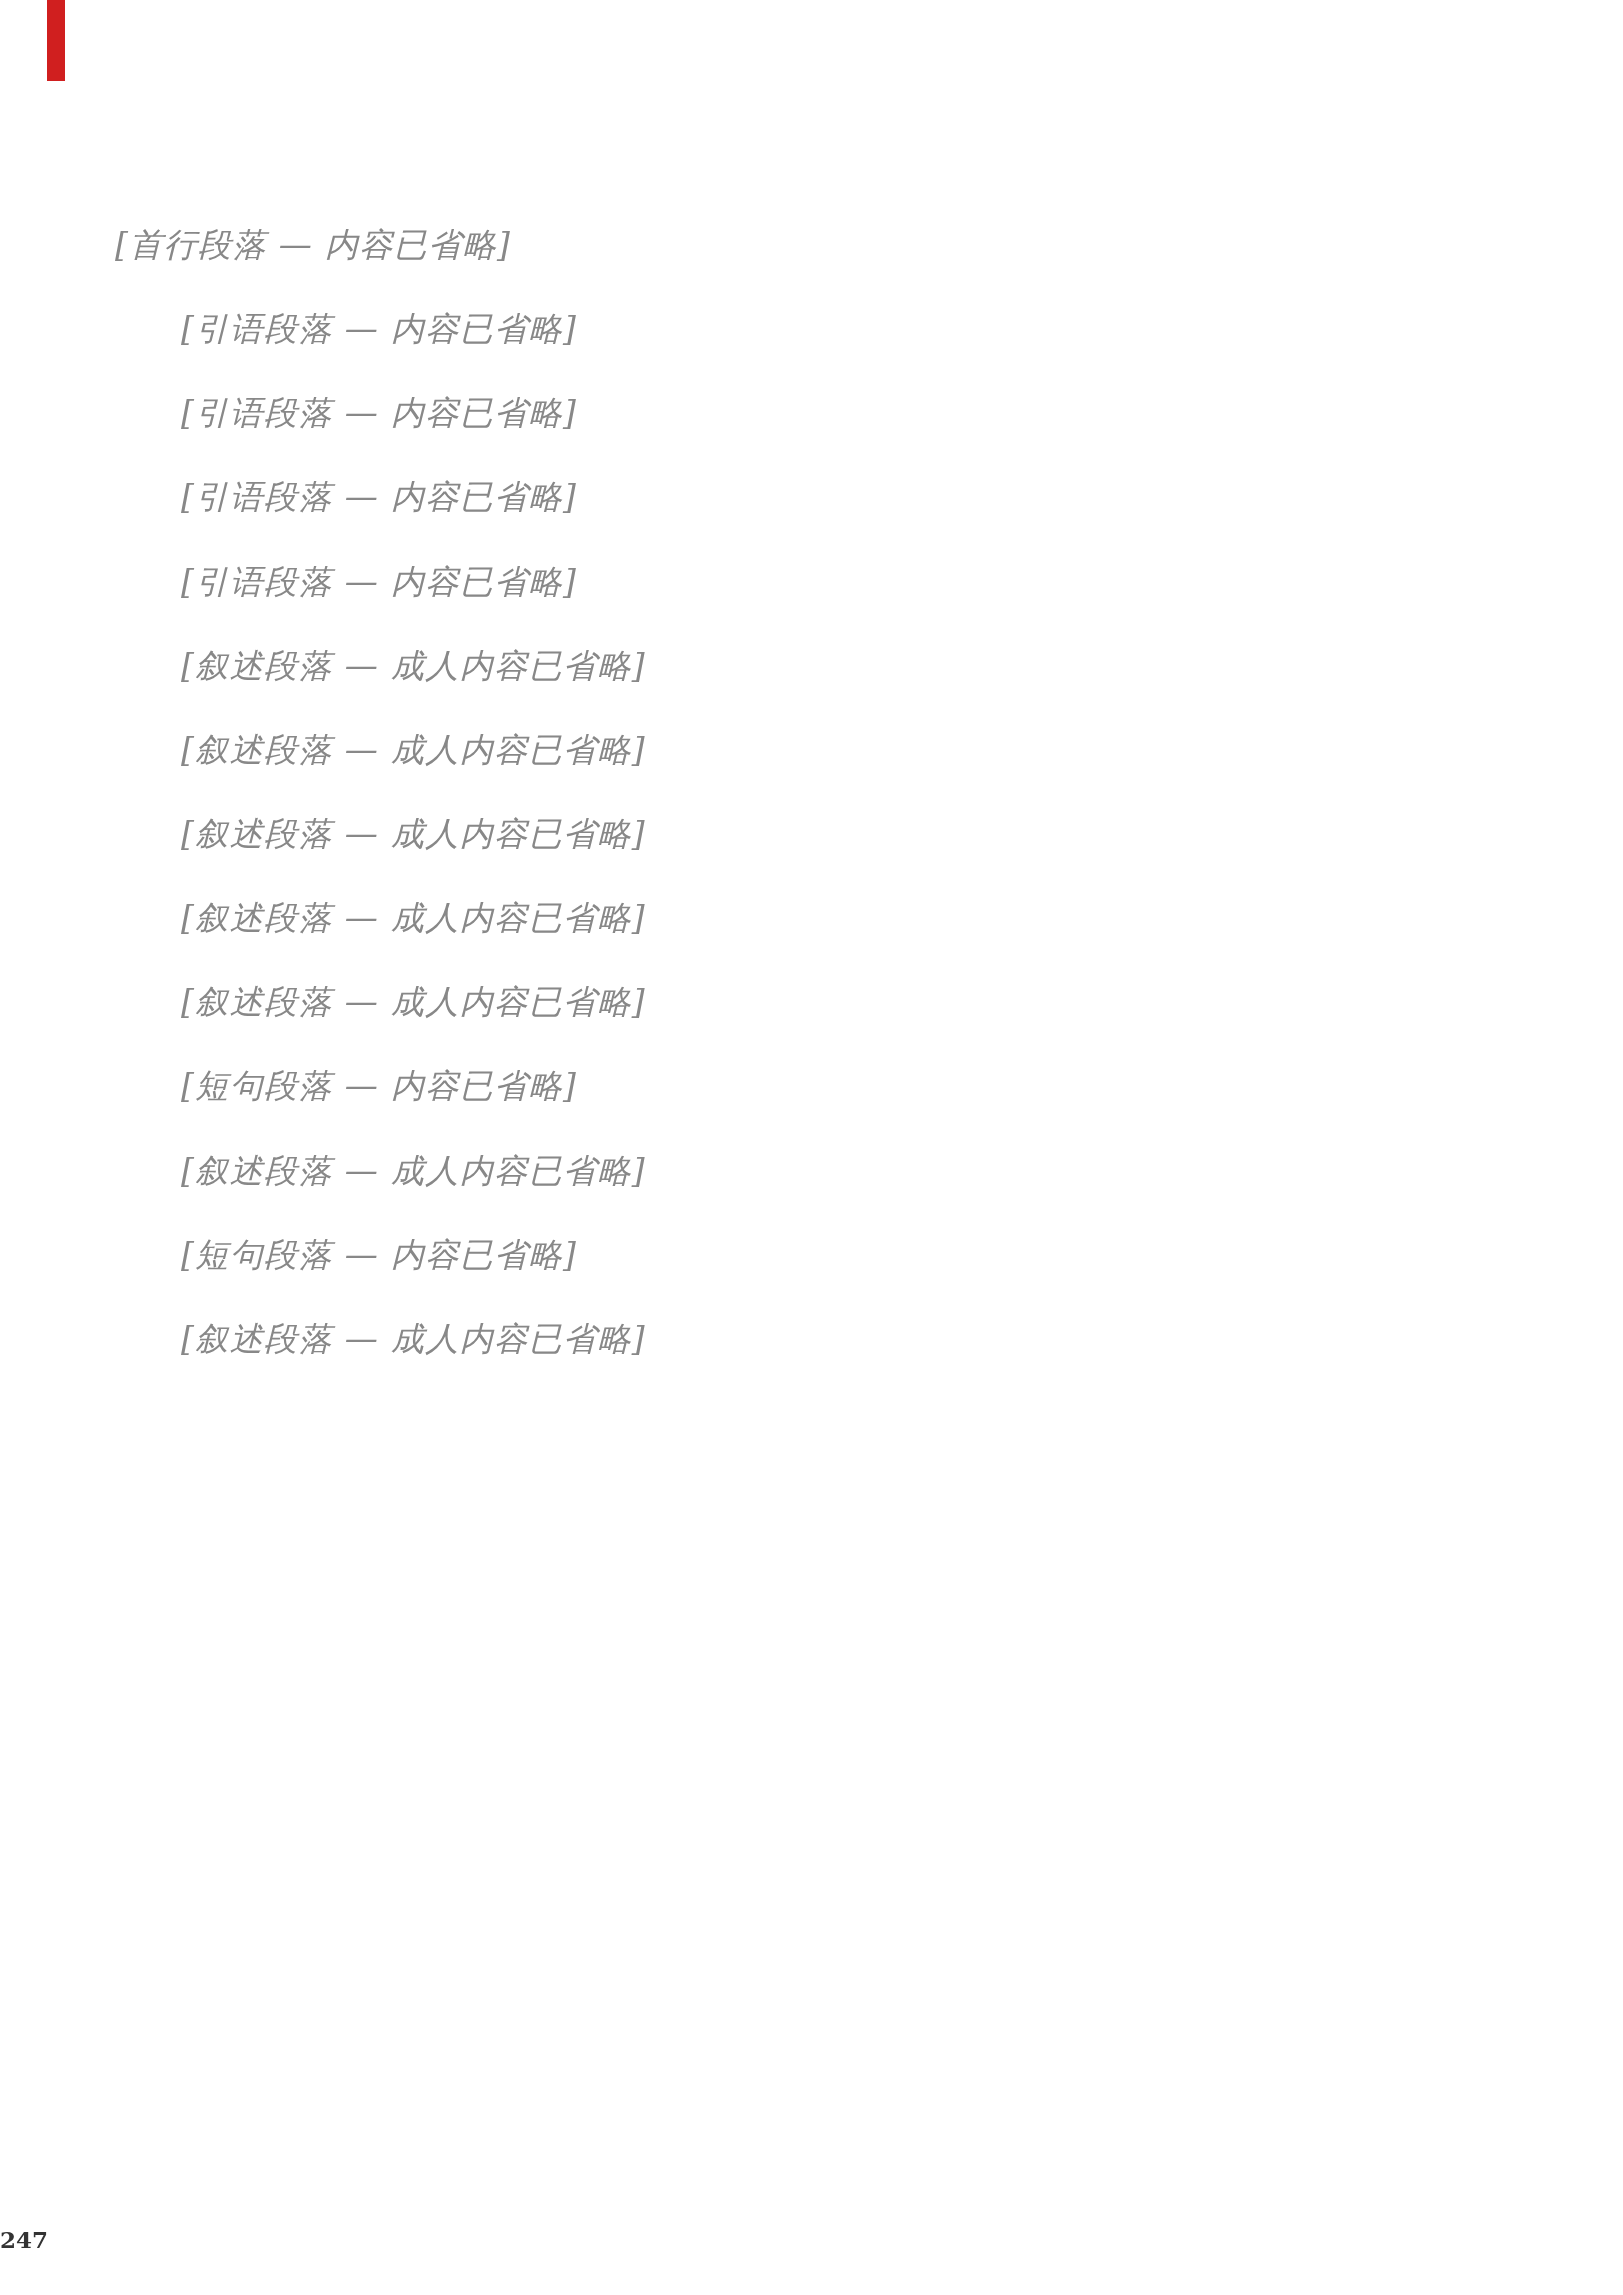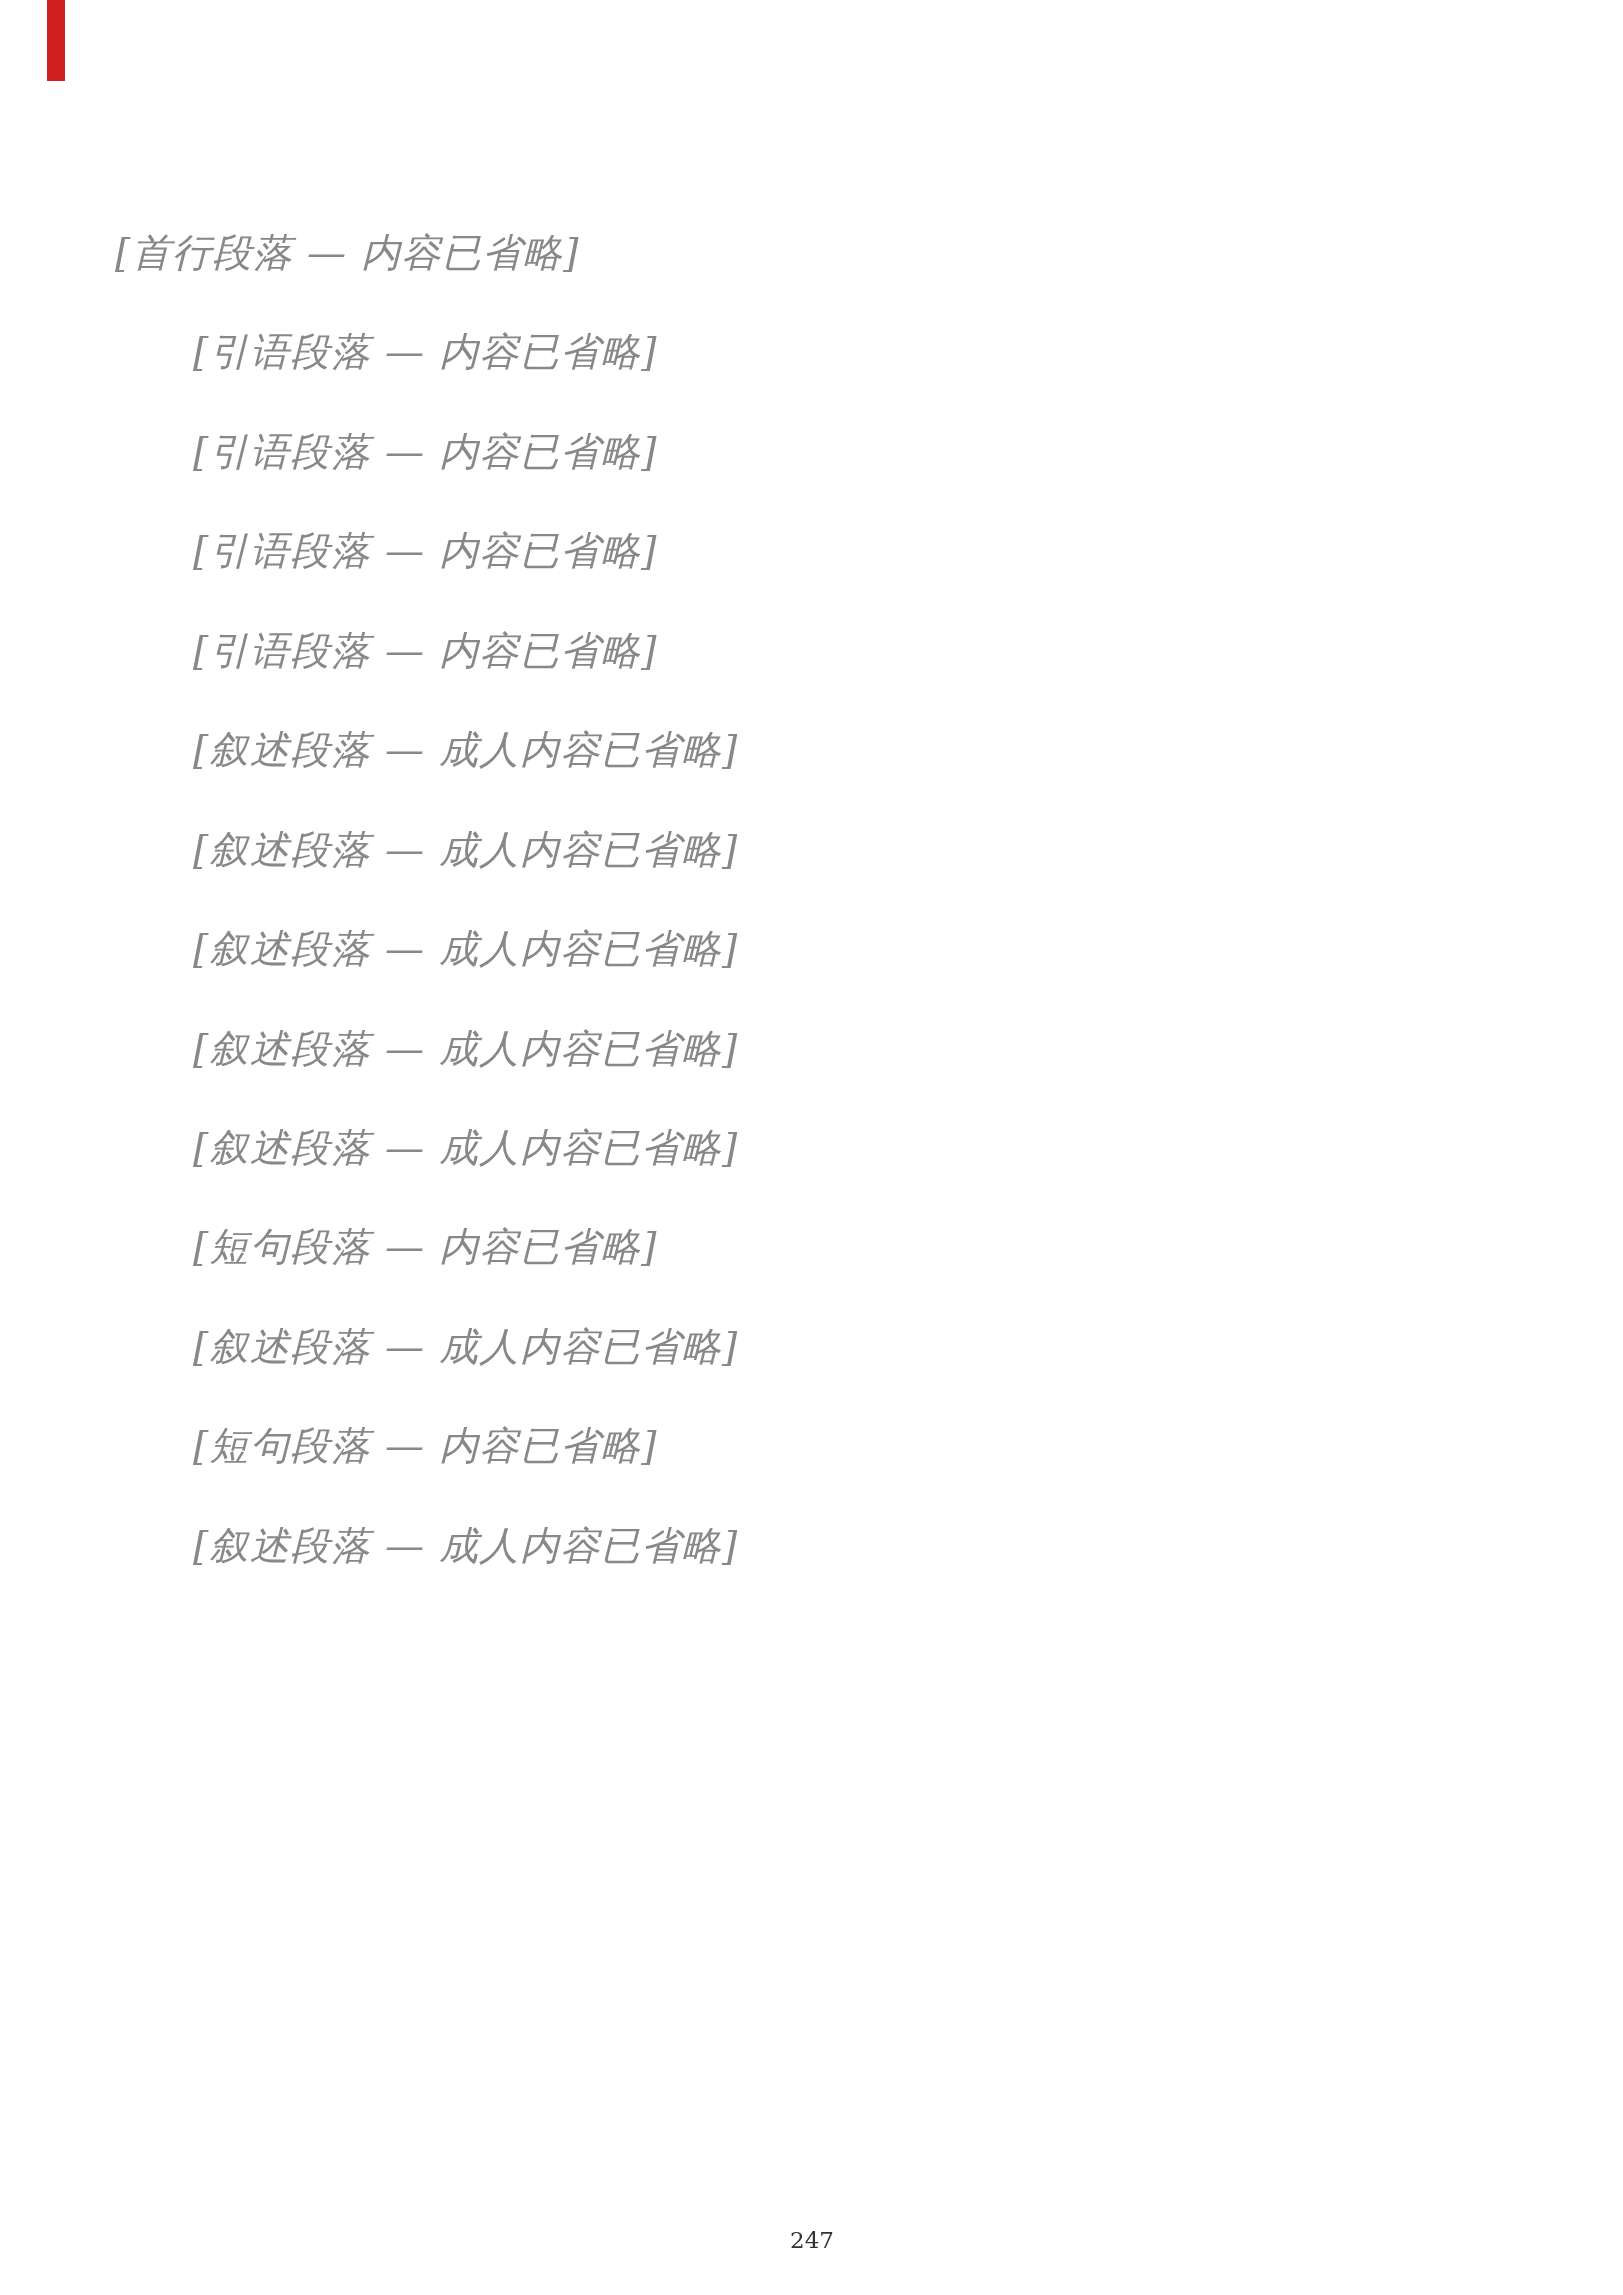--- a/index.html
+++ b/index.html
@@ -24,43 +24,43 @@
     height: 81px;
     background: #d01f1f;
   }
   .text-block {
     position: absolute;
     left: 115px;
     right: 115px;
     top: 203px;
   }
   .para {
-    font-size: 39px;
+    font-size: 33px;
     line-height: 2.55;
     text-indent: 2em;
     margin: 0;
     letter-spacing: 1.4px;
     word-break: break-all;
   }
   .para.no-indent {
     text-indent: 0;
   }
   .redacted {
     color: #888888;
     font-style: italic;
   }
   .page-number {
     position: absolute;
     bottom: 42px;
     left: 0;
     right: 0;
-    text-align: center;
     font-size: 23px;
     color: #333333;
     font-family: "DejaVu Serif", "Liberation Serif", serif;
+    font-weight: bold;
   }
 </style>
 </head>
 <body>
 
 <div class="page">
   <div class="red-bar"></div>
 
   <div class="text-block" id="paragraph-container">
 

